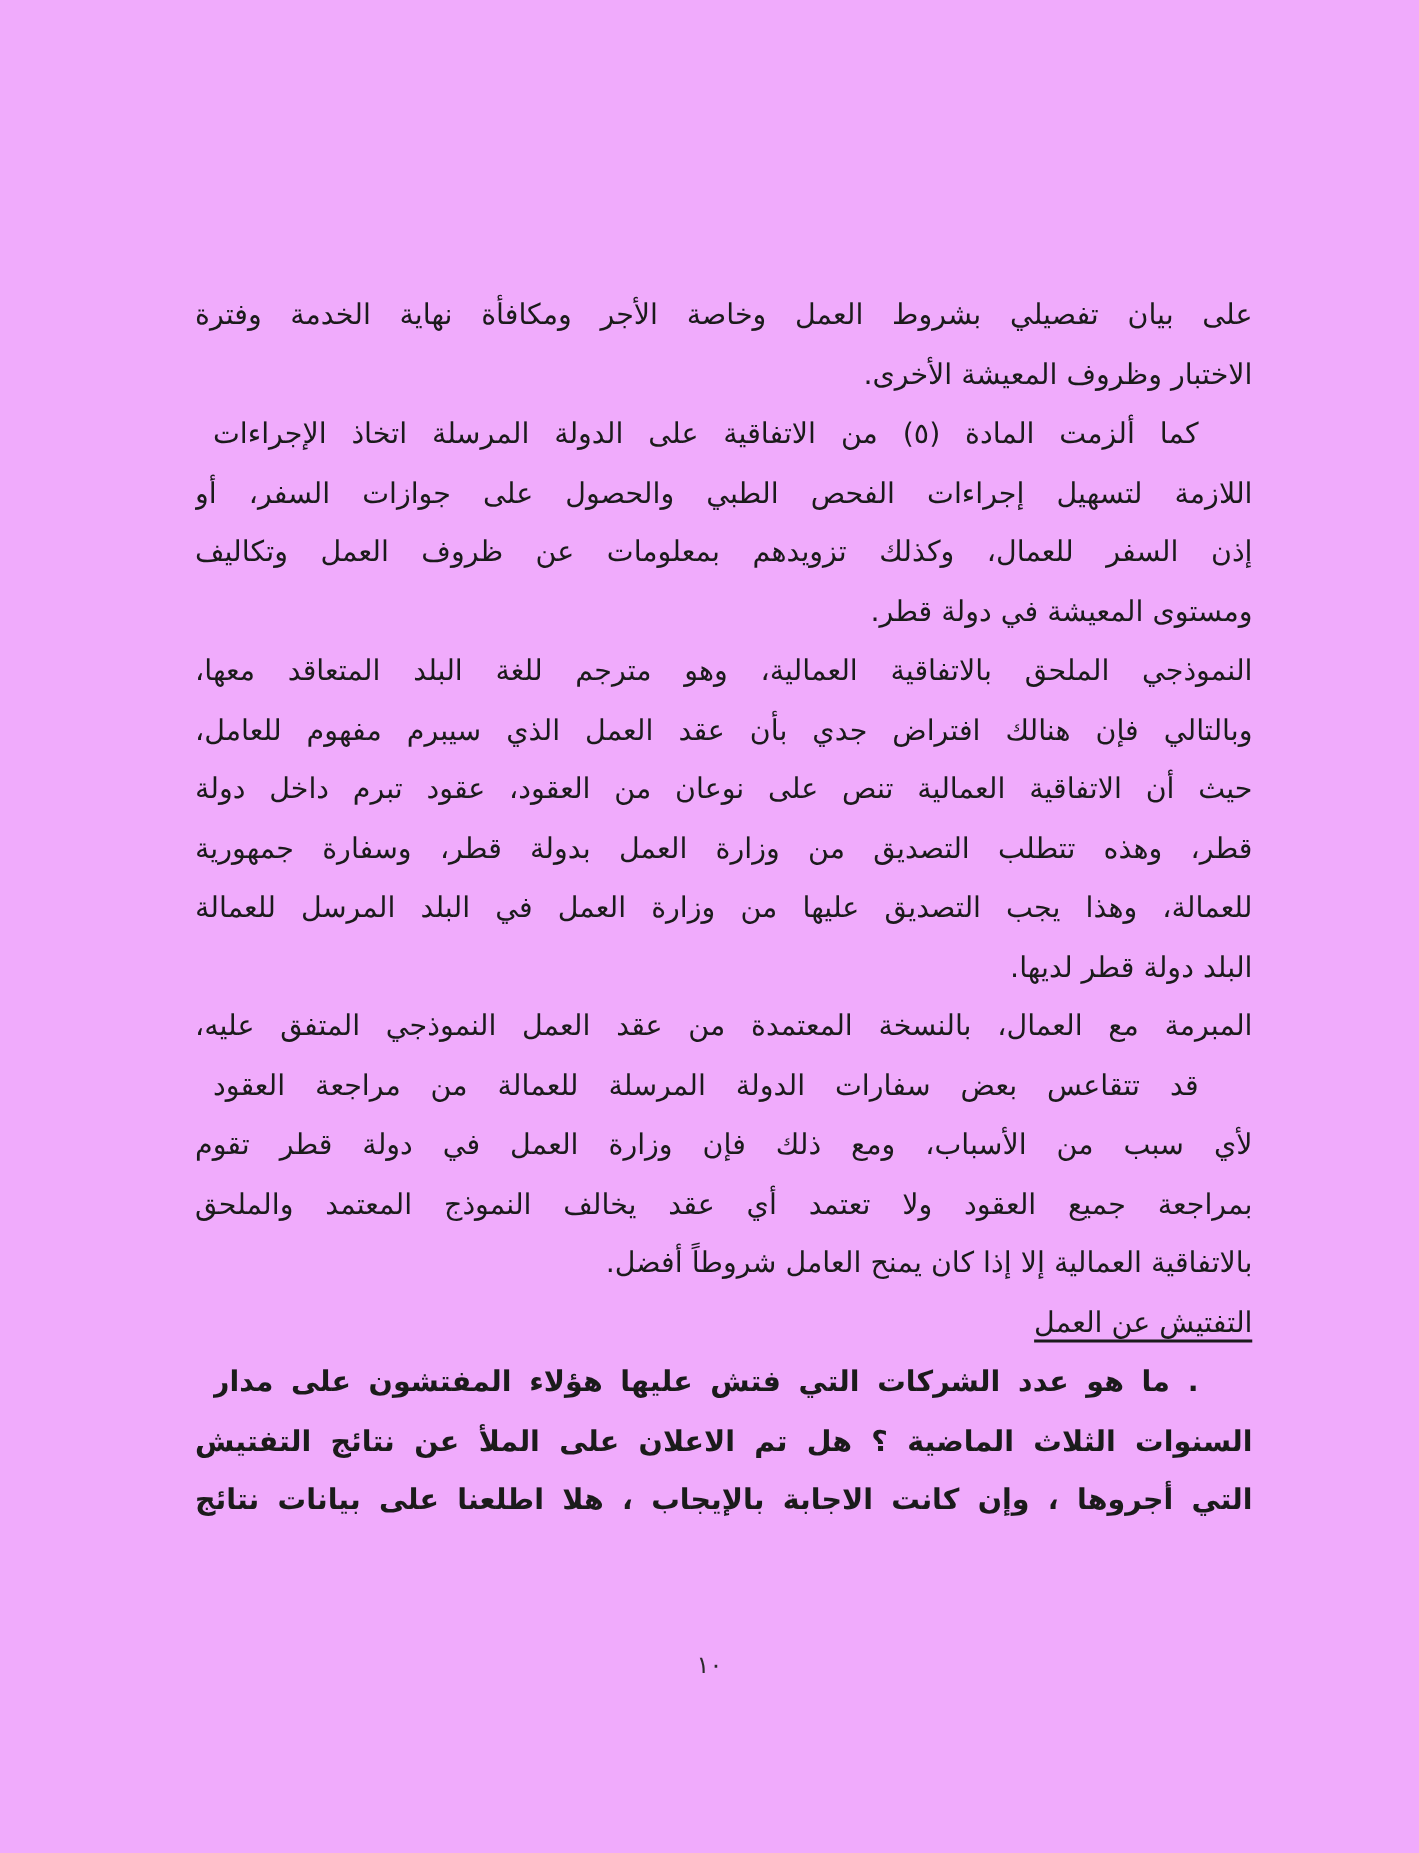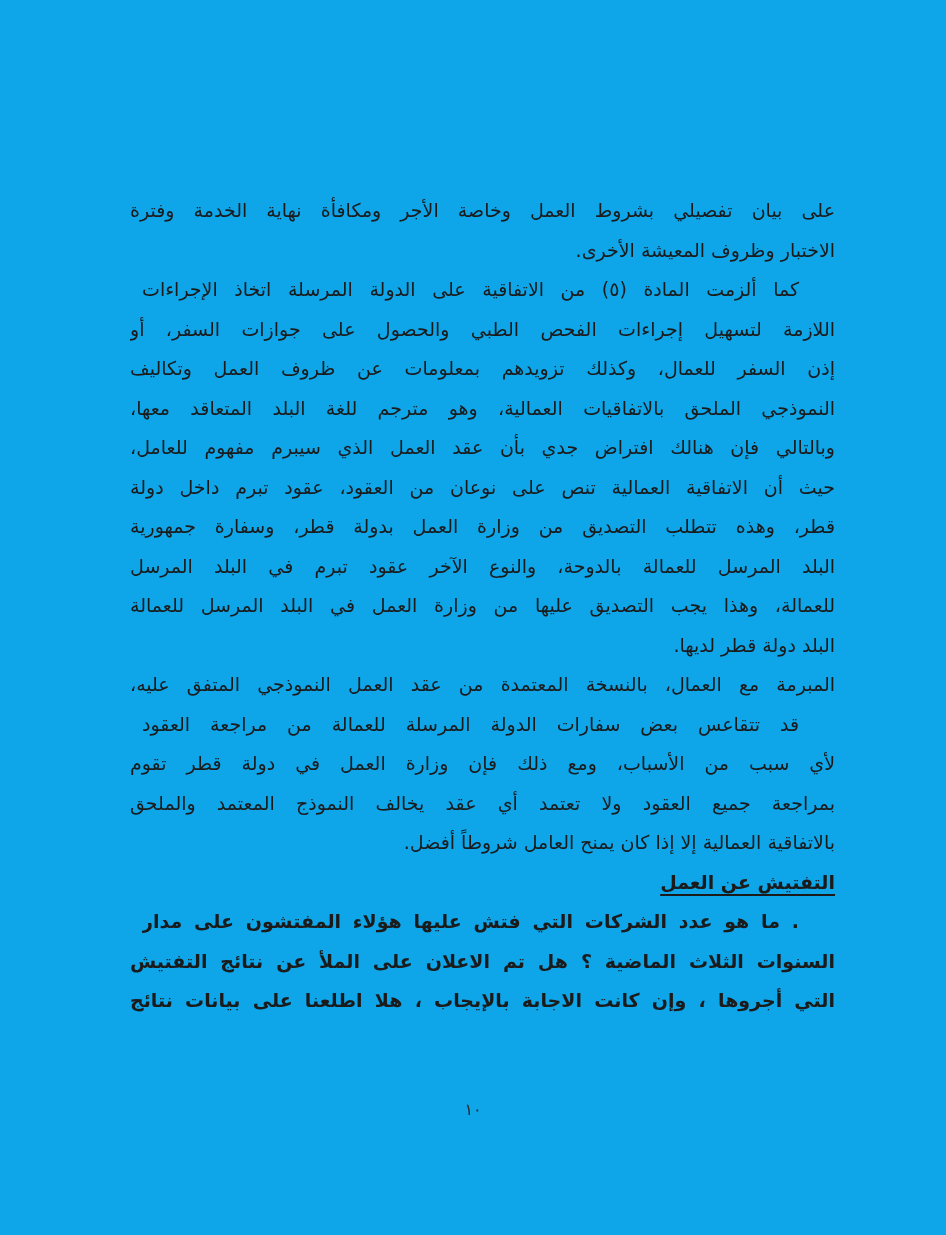--- a/index.html
+++ b/index.html
@@ -4,21 +4,21 @@
 <style>
   html, body {
     margin: 0;
     padding: 0;
     background: #ffffff;
   }
   .sheet {
     position: relative;
     width: 946px;
     height: 1235px;
-    background: #0ea5e9;
+    background: #f0abfc;
     font-family: "DejaVu Sans", sans-serif;
     overflow: hidden;
   }
   .text-block {
     position: absolute;
     top: 191px;
     right: 111px;
     width: 705px;
     direction: rtl;
     color: #1b1b1b;
@@ -39,21 +39,21 @@
   .line.indent {
     padding-right: 36px;
     margin-left: 12px;
   }
   .line.bold {
     font-weight: bold;
   }
   .line.heading {
     text-align: right;
     text-align-last: right;
-    font-weight: bold;
+    font-weight: normal;
     text-decoration: underline;
     text-underline-offset: 5px;
     text-decoration-thickness: 2px;
   }
   .page-number {
     position: absolute;
     top: 1100px;
     left: 0;
     width: 100%;
     text-align: center;
@@ -66,25 +66,25 @@
 </head>
 <body>
 
 <div class="sheet">
   <div class="text-block">
       <div class="line">على بيان تفصيلي بشروط العمل وخاصة الأجر ومكافأة نهاية الخدمة وفترة</div>
       <div class="line end">الاختبار وظروف المعيشة الأخرى.</div>
       <div class="line indent">كما ألزمت المادة (٥) من الاتفاقية على الدولة المرسلة اتخاذ الإجراءات</div>
       <div class="line">اللازمة لتسهيل إجراءات الفحص الطبي والحصول على جوازات السفر، أو</div>
       <div class="line">إذن السفر للعمال، وكذلك تزويدهم بمعلومات عن ظروف العمل وتكاليف</div>
-      <div class="line">النموذجي الملحق بالاتفاقيات العمالية، وهو مترجم للغة البلد المتعاقد معها،</div>
+      <div class="line end">ومستوى المعيشة في دولة قطر.</div>
+      <div class="line">النموذجي الملحق بالاتفاقية العمالية، وهو مترجم للغة البلد المتعاقد معها،</div>
       <div class="line">وبالتالي فإن هنالك افتراض جدي بأن عقد العمل الذي سيبرم مفهوم للعامل،</div>
       <div class="line">حيث أن الاتفاقية العمالية تنص على نوعان من العقود، عقود تبرم داخل دولة</div>
       <div class="line">قطر، وهذه تتطلب التصديق من وزارة العمل بدولة قطر، وسفارة جمهورية</div>
-      <div class="line">البلد المرسل للعمالة بالدوحة، والنوع الآخر عقود تبرم في البلد المرسل</div>
       <div class="line">للعمالة، وهذا يجب التصديق عليها من وزارة العمل في البلد المرسل للعمالة</div>
       <div class="line end">البلد دولة قطر لديها.</div>
       <div class="line">المبرمة مع العمال، بالنسخة المعتمدة من عقد العمل النموذجي المتفق عليه،</div>
       <div class="line indent">قد تتقاعس بعض سفارات الدولة المرسلة للعمالة من مراجعة العقود</div>
       <div class="line">لأي سبب من الأسباب، ومع ذلك فإن وزارة العمل في دولة قطر تقوم</div>
       <div class="line">بمراجعة جميع العقود ولا تعتمد أي عقد يخالف النموذج المعتمد والملحق</div>
       <div class="line end">بالاتفاقية العمالية إلا إذا كان يمنح العامل شروطاً أفضل.</div>
       <div class="line end bold heading">التفتيش عن العمل</div>
       <div class="line indent bold">. ما هو عدد الشركات التي فتش عليها هؤلاء المفتشون على مدار</div>
       <div class="line bold">السنوات الثلاث الماضية ؟ هل تم الاعلان على الملأ عن نتائج التفتيش</div>

